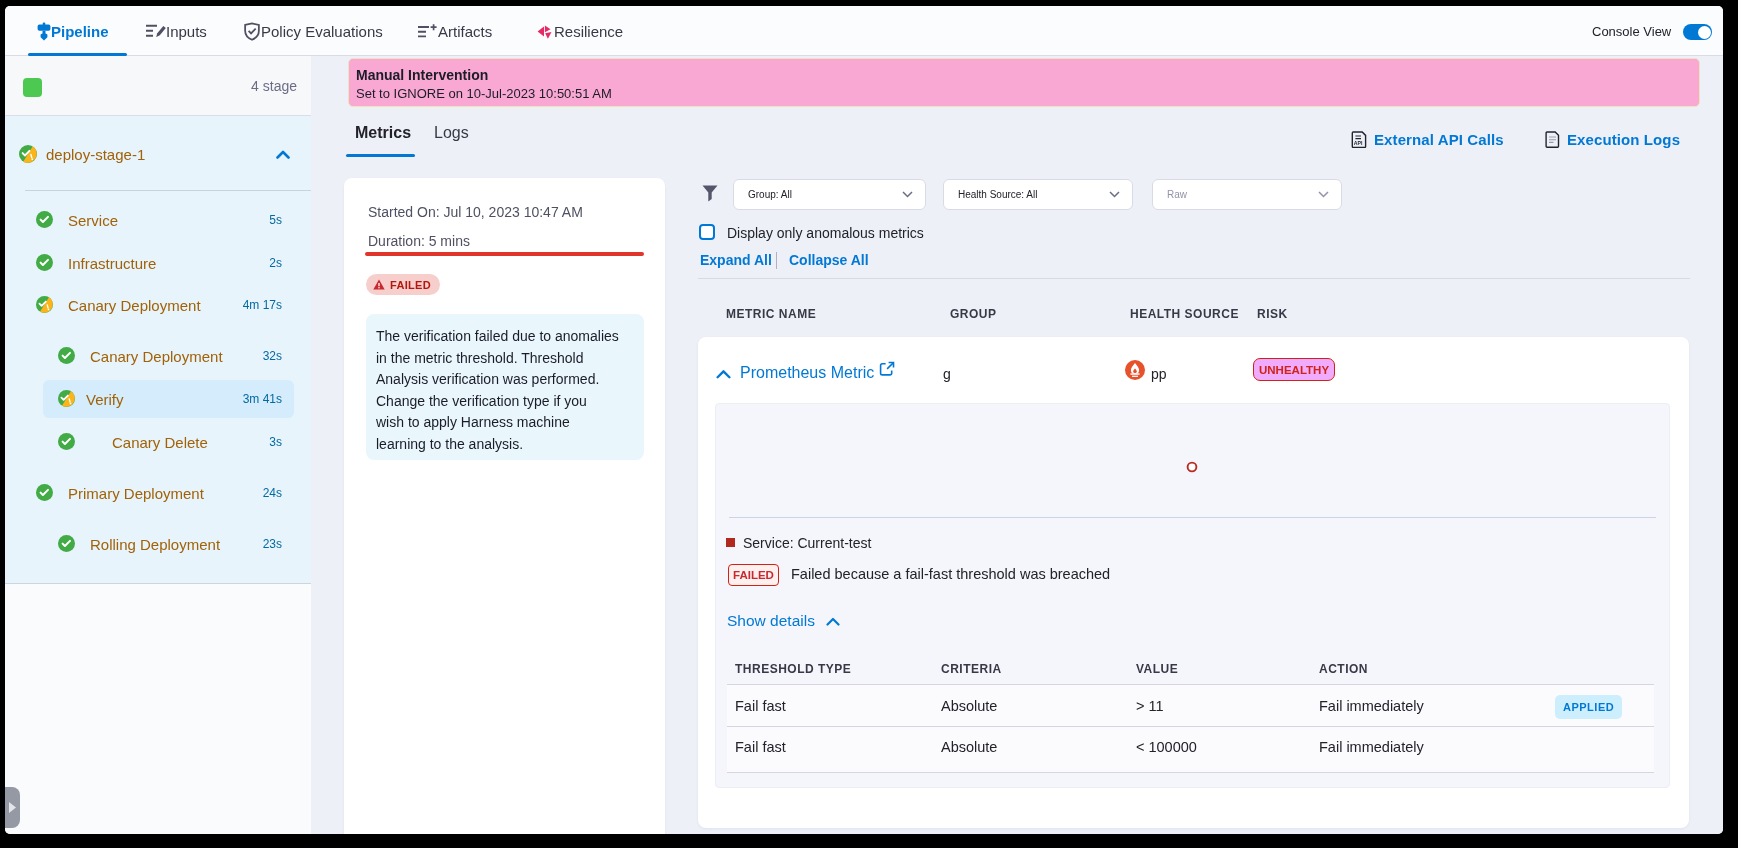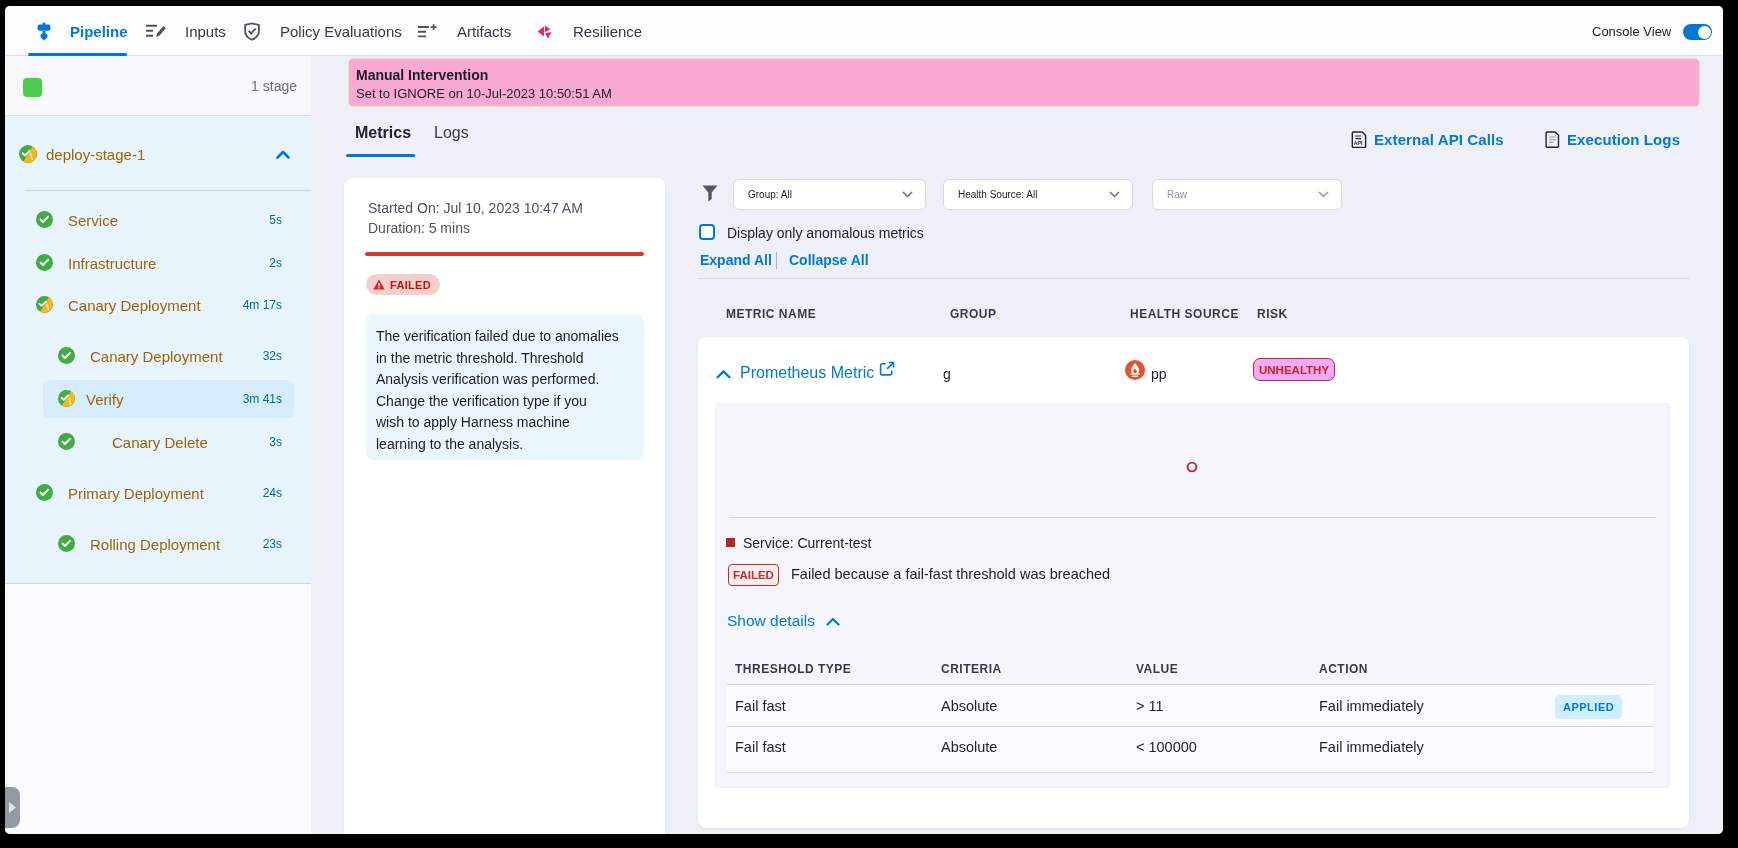--- a/index.html
+++ b/index.html
@@ -1,20 +1,20 @@
 <!DOCTYPE html>
 <html><head><meta charset="utf-8">
 <style>
 *{margin:0;padding:0;box-sizing:border-box}
 html,body{width:1738px;height:848px;background:#000;font-family:"Liberation Sans",sans-serif;position:relative;overflow:hidden}
 .page{position:absolute;left:5px;top:6px;width:1718px;height:828px;background:#eef0f8;border-radius:5px;overflow:hidden}
 .abs{position:absolute}
 
 .nav{position:absolute;left:0;top:0;width:100%;height:50px;background:#fbfcfe;border-bottom:1px solid #dadbe7}
-.navitem{position:absolute;top:0;height:50px;display:flex;align-items:center;gap:19px;font-size:15px;color:#383946}
+.navitem{position:absolute;top:0;height:50px;display:flex;align-items:center;gap:0;font-size:15px;color:#383946}
 
 .sidebar{position:absolute;left:0;top:50px;width:306px;bottom:0;background:#fafbfd}
 .sb-top{position:absolute;left:0;top:0;width:100%;height:60px;background:#f7f8fa;border-bottom:1px solid #dcdde8}
 .sb-blue{position:absolute;left:0;top:60px;width:100%;height:468px;background:#e8f4fc;border-bottom:1px solid #ccd6de}
 .step{position:absolute;height:24px;display:flex;align-items:center;width:100%}
 .step .lbl{font-size:15px;color:#a16207}
 .step .dur{position:absolute;right:29px;font-size:12px;color:#0369a1}
 
 .main{position:absolute;left:306px;top:50px;right:0;bottom:0;background:#eef0f8}
 .banner{position:absolute;left:37px;top:2px;width:1352px;height:49px;background:#f9a8d4;border:1px solid #efe3bb;border-radius:5px;padding:8px 14px 0 7px}
@@ -76,21 +76,21 @@
   <div class="abs" style="left:1587px;top:0;height:50px;display:flex;align-items:center;font-size:13px;color:#22222a">Console View</div>
   <div class="abs" style="left:1678px;top:18px;width:29px;height:16px;border-radius:8px;background:#0278d5">
         <div class="abs" style="right:1.5px;top:1.5px;width:13px;height:13px;border-radius:50%;background:#fff"></div>
       </div>
   <div class="abs" style="left:23px;top:47px;width:99px;height:3px;background:#0278d5;border-radius:2px"></div>
 </div>
 
 <div class="sidebar">
   <div class="sb-top">
     <div class="abs" style="left:18px;top:22px;width:19px;height:19px;border-radius:4px;background:#4dc952"></div>
-    <div class="abs" style="right:14px;top:22px;font-size:14px;color:#6b6d85">1 stage</div>
+    <div class="abs" style="right:14px;top:22px;font-size:14px;color:#6b6d85">4 stage</div>
   </div>
   <div class="sb-blue">
     <div class="step" style="top:26px">
           <span class="abs" style="left:14px;top:3px"><svg width="18" height="18" viewBox="0 0 16 16">
               <circle cx="8" cy="8" r="8" fill="#42ab45"></circle>
               <path d="M12.2 1.2 A8 8 0 0 1 3.76 14.78 Z" fill="#fcb41b"></path>
               <path d="M3.2 7.2l2.1 2.1 4-4.1" stroke="#fff" stroke-width="1.7" fill="none" stroke-linecap="round" stroke-linejoin="round"></path>
               <path d="M10.6 8.4l.7 2.8" stroke="#fff" stroke-width="1.3" stroke-linecap="round"></path>
               <circle cx="11.8" cy="12.6" r=".8" fill="#fff"></circle>
             </svg></span>
@@ -197,21 +197,21 @@
       </div>
   <div class="navitem" style="left:1234px;top:71px;height:24px;gap:7px">
         <svg width="15" height="17" viewBox="0 0 15 17">
           <path d="M2 1h8.2l3.3 3.3v11a0.9 0.9 0 0 1-.9.9H2a0.9 0.9 0 0 1-.9-.9V1.9A0.9 0.9 0 0 1 2 1z" fill="none" stroke="#23232d" stroke-width="1.4"></path>
           <path d="M4 6h7M4 8.7h7M4 11.4h4.5" stroke="#9a9ba8" stroke-width="1.1"></path>
         </svg>
         <span class="link" style="font-size:15px;letter-spacing:.1px">Execution Logs</span>
       </div>
 
   <div class="card" style="left:33px;top:122px;width:321px;bottom:-10px;border-radius:8px 8px 0 0">
-    <div style="padding:20px 24px 0 24px;font-size:14px;color:#4f5162;line-height:20px">Started On: Jul 10, 2023 10:47 AM<br>Duration: 5 mins</div>
+    <div style="padding:20px 24px 0 24px;font-size:14px;color:#4f5162;line-height:29px">Started On: Jul 10, 2023 10:47 AM<br>Duration: 5 mins</div>
     <div class="abs" style="left:21px;top:74px;width:279px;height:4px;background:#e0352b;border-radius:2px"></div>
     <div class="abs" style="left:22px;top:96px;height:21px;background:#f6cecb;border-radius:11px;display:flex;align-items:center;padding:0 9px 0 7px;gap:5px">
       <svg width="12" height="11" viewBox="0 0 12 11">
             <path d="M6 0.4 11.7 10.4H0.3z" fill="#c7292f"></path>
             <path d="M6 4v3.2" stroke="#fff" stroke-width="1.3"></path>
             <circle cx="6" cy="8.7" r=".8" fill="#fff"></circle>
           </svg>
       <span style="font-size:11px;font-weight:bold;color:#b41710;letter-spacing:.3px">FAILED</span>
     </div>
     <div class="abs" style="left:22px;top:136px;width:278px;height:146px;background:#e9f7fd;border-radius:8px;padding:12px 10px;font-size:14px;color:#1c1c28;line-height:21.5px;white-space:nowrap">The verification failed due to anomalies<br>in the metric threshold. Threshold<br>Analysis verification was performed.<br>Change the verification type if you<br>wish to apply Harness machine<br>learning to the analysis.</div>

